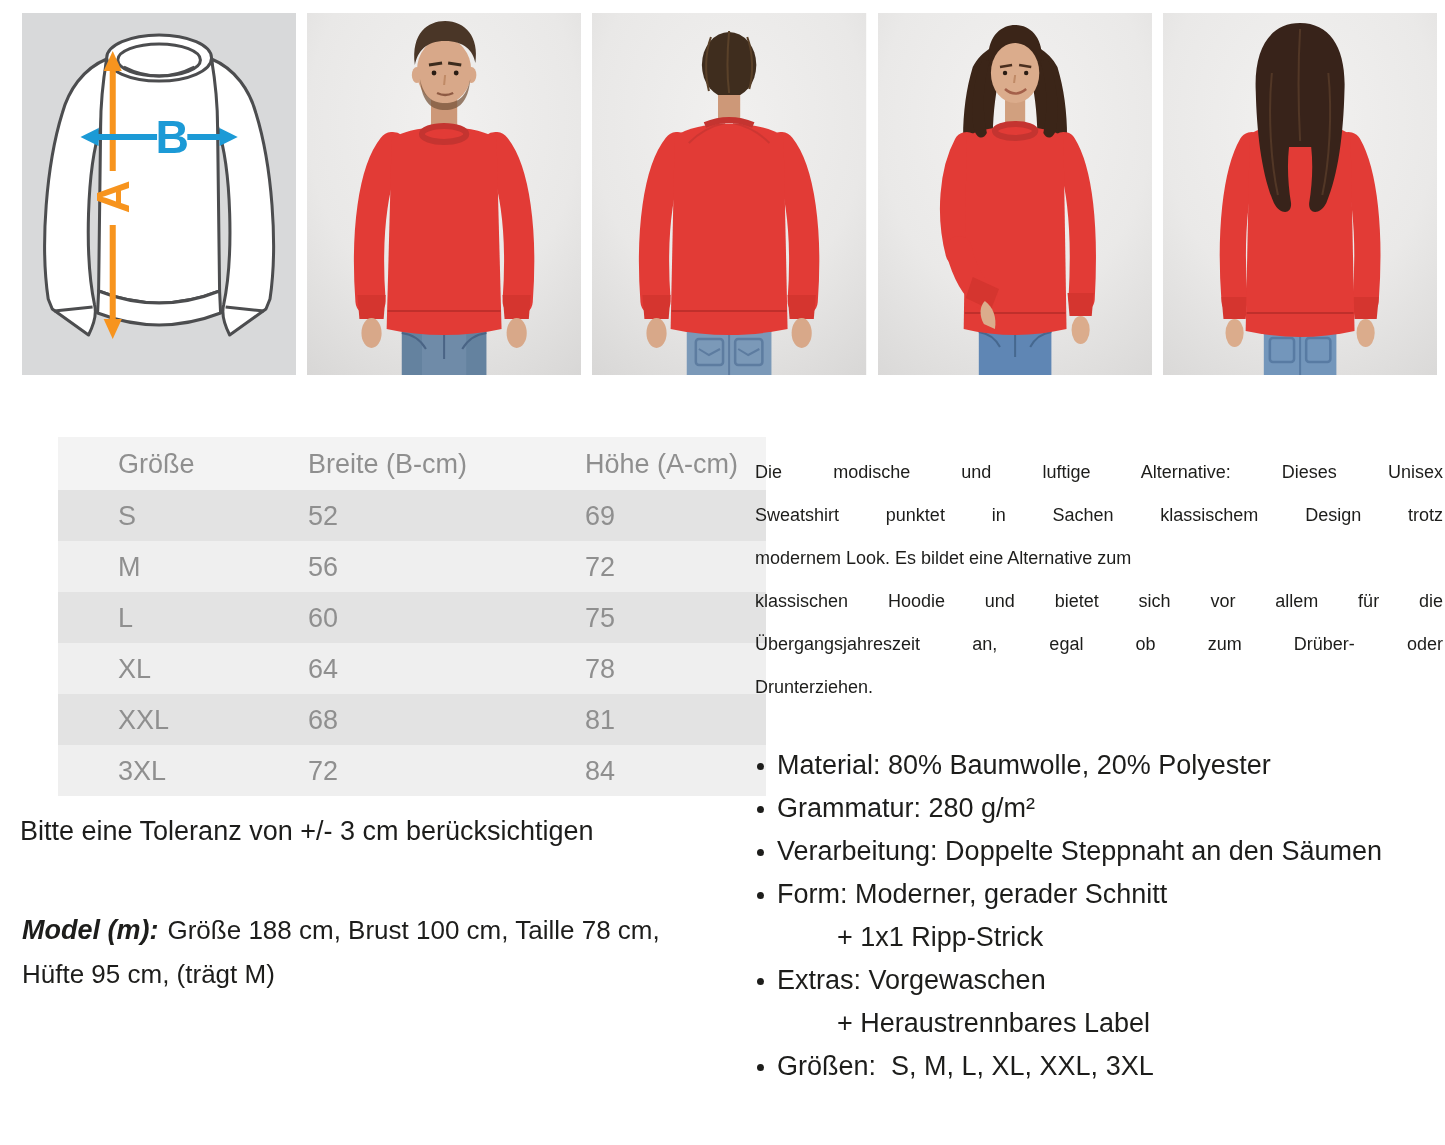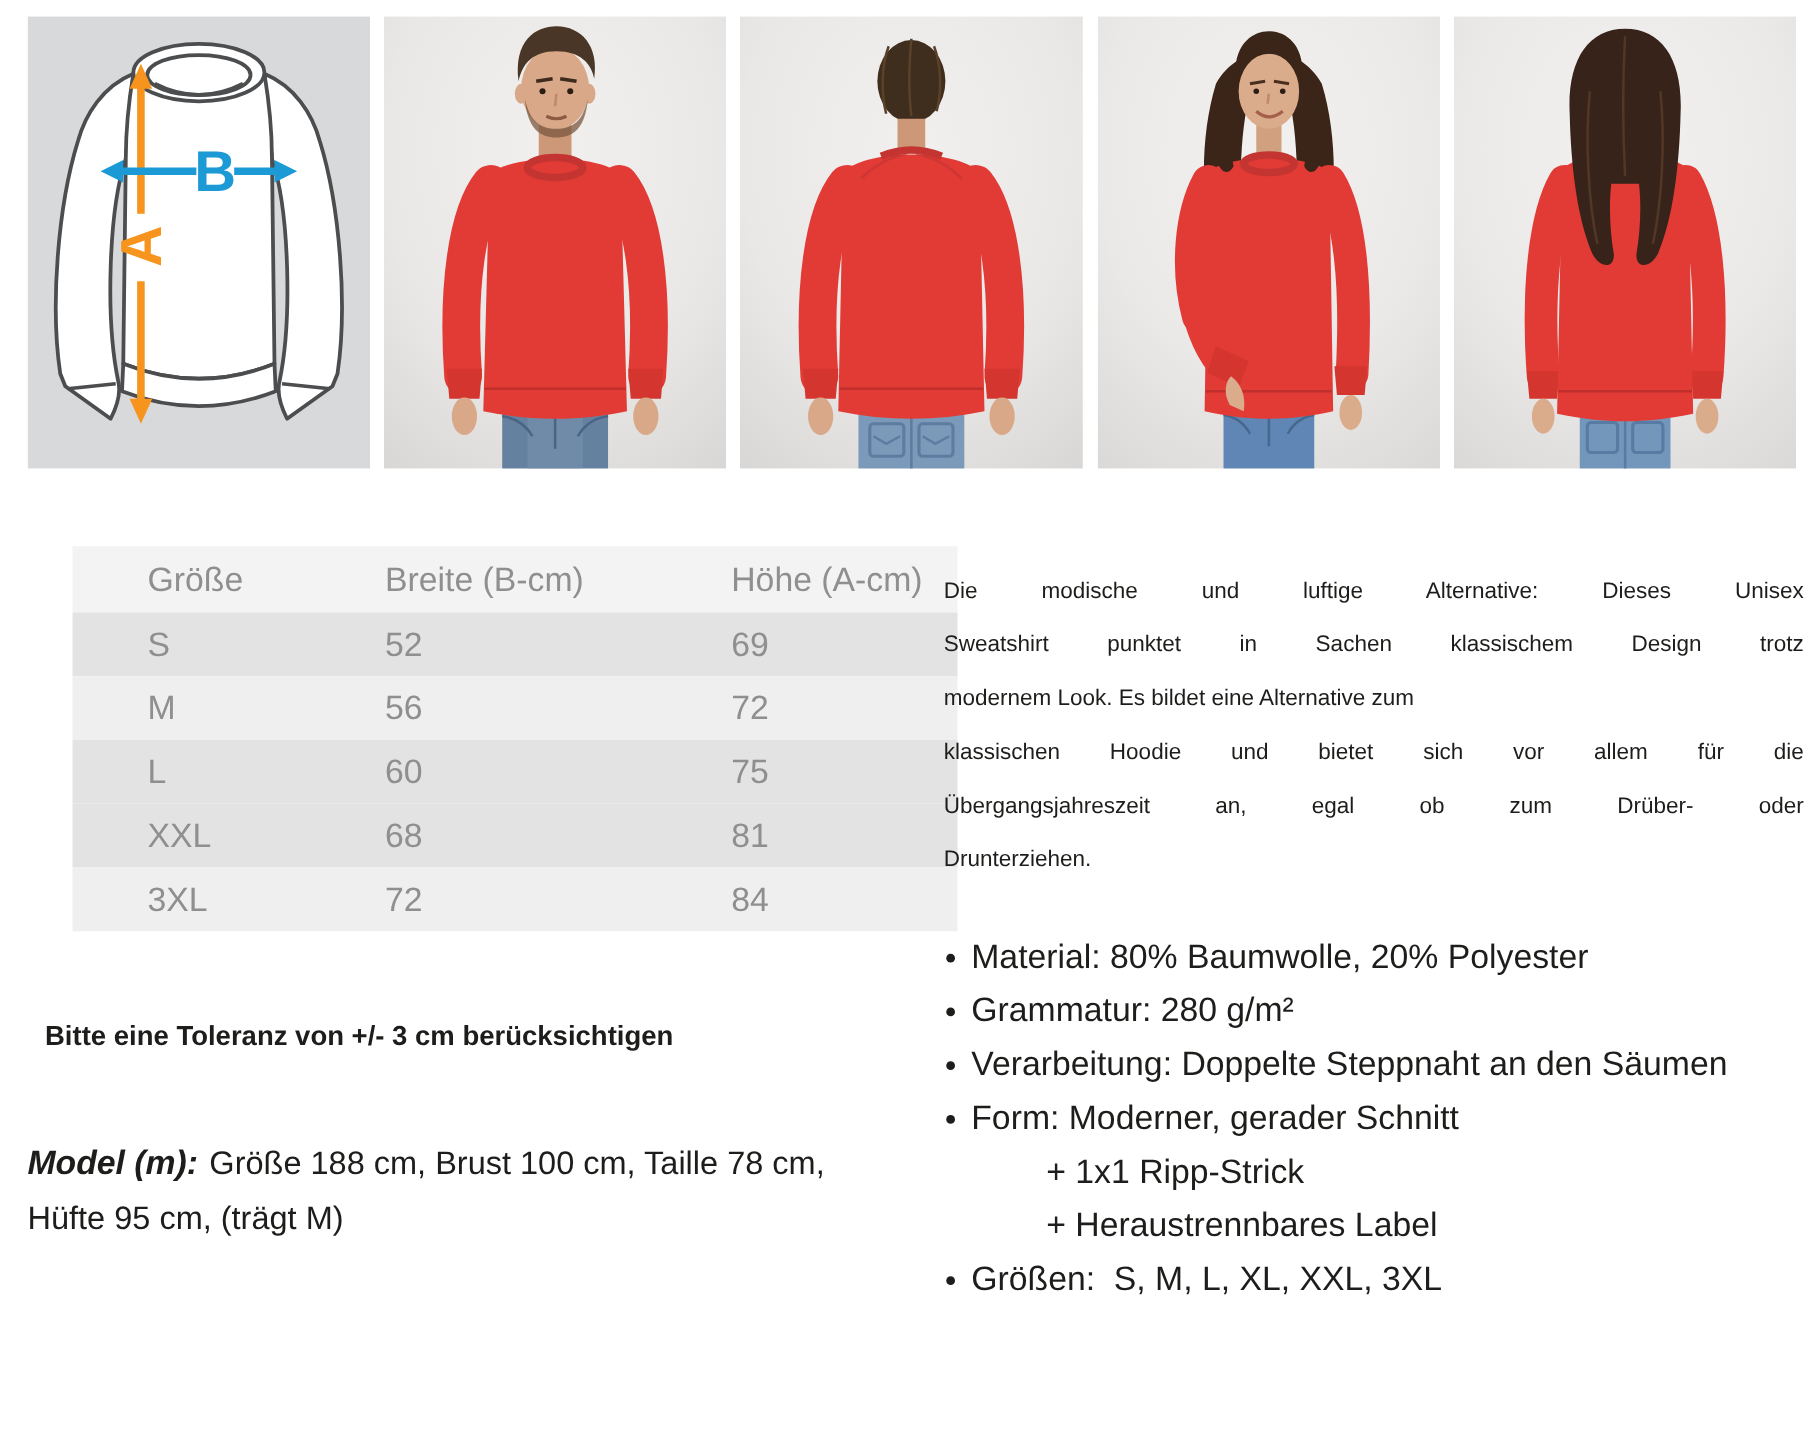--- a/index.html
+++ b/index.html
@@ -16,21 +16,21 @@
   .trow{position:relative;height:51px;}
   .trow.header{height:53px;background:#f3f3f3;}
   .trow.odd{background:#e3e3e3;}
   .trow.even{background:#efefef;}
   .trow span{position:absolute;top:50%;transform:translateY(-50%);white-space:nowrap;}
   .trow .c1{left:60px;}
   .trow .c2{left:250px;}
   .trow .c3{left:505px;margin-left:22px;}
 
   
-  .tolerance{position:absolute;left:36px;top:816px;font-size:22px;width:720px;font-weight:bold;}
+  .tolerance{position:absolute;left:20px;top:816px;font-size:27px;width:720px;}
   .model-block{position:absolute;left:22px;width:700px;font-size:26px;line-height:44px;}
   .model-block .mlabel{font-weight:bold;font-size:27px;margin-right:9px;font-style:italic;}
   .model-m{top:908px;}
   .model-w{top:1034px;}
 
   
   .desc{position:absolute;left:755px;top:451px;width:688px;font-size:18px;line-height:43px;}
   .desc-line{text-align:justify;text-align-last:justify;}
   .desc-line:nth-child(3),.desc-line:nth-child(6){text-align-last:left;}
   .details{position:absolute;left:755px;top:744px;width:690px;font-size:27px;line-height:43px;}
@@ -270,20 +270,25 @@
     <div class="trow even">
       <span class="c1">M</span>
       <span class="c2">56</span>
       <span class="c3">72</span>
     </div>
     <div class="trow odd">
       <span class="c1">L</span>
       <span class="c2">60</span>
       <span class="c3">75</span>
     </div>
+    <div class="trow even">
+      <span class="c1">XL</span>
+      <span class="c2">64</span>
+      <span class="c3">78</span>
+    </div>
     <div class="trow odd">
       <span class="c1">XXL</span>
       <span class="c2">68</span>
       <span class="c3">81</span>
     </div>
     <div class="trow even">
       <span class="c1">3XL</span>
       <span class="c2">72</span>
       <span class="c3">84</span>
     </div>
@@ -304,17 +309,18 @@
     <div class="desc-line">Übergangsjahreszeit an, egal ob zum Drüber- oder</div>
     <div class="desc-line">Drunterziehen.</div>
   </div>
 
   <div class="details">
     <div class="ditem"><span class="dot"></span><span>Material: 80% Baumwolle, 20% Polyester</span></div>
     <div class="ditem"><span class="dot"></span><span>Grammatur: 280 g/m²</span></div>
     <div class="ditem"><span class="dot"></span><span>Verarbeitung: Doppelte Steppnaht an den Säumen</span></div>
     <div class="ditem"><span class="dot"></span><span>Form: Moderner, gerader Schnitt</span></div>
     <div class="ditem cont"><span>+ 1x1 Ripp-Strick</span></div>
+    <div class="ditem"><span class="dot"></span><span>Extras: Vorgewaschen</span></div>
     <div class="ditem cont"><span>+ Heraustrennbares Label</span></div>
     <div class="ditem"><span class="dot"></span><span>Größen:  S, M, L, XL, XXL, 3XL</span></div>
   </div>
 
 </div>
 
 </body></html>

